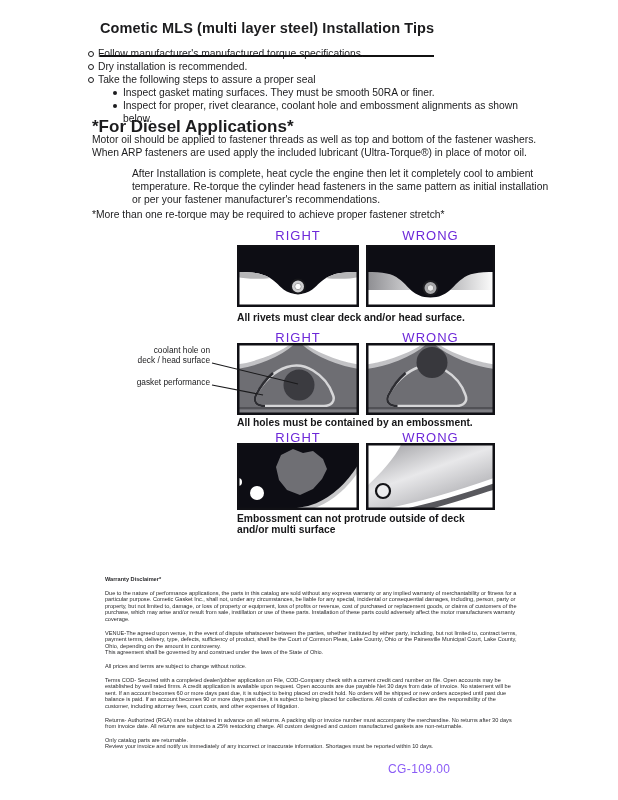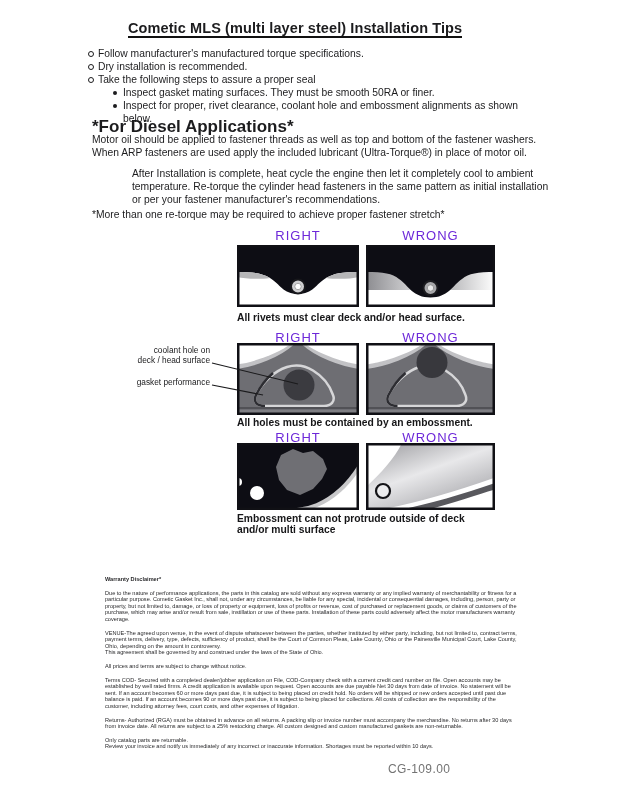--- a/index.html
+++ b/index.html
@@ -3,21 +3,21 @@
 <meta charset="utf-8">
 <style>
   html,body{margin:0;padding:0;background:#ffffff;}
   .page{
     position:relative;width:618px;height:800px;background:#ffffff;overflow:hidden;
     font-family:"Liberation Sans","DejaVu Sans",sans-serif;color:#1c1c1e;
   }
   .abs{position:absolute;}
   .title{
     left:100px;top:20px;font-size:14.5px;font-weight:bold;letter-spacing:.1px;
-    border-bottom:2px solid #111;padding-bottom:0;white-space:nowrap;margin-left:28px;
+    border-bottom:2px solid #111;padding-bottom:19px;white-space:nowrap;
   }
   .bullets{left:88px;top:47px;width:450px;font-size:10.3px;line-height:13px;}
   .b{position:relative;padding-left:10px;}
   .b .ring{
     position:absolute;left:0;top:4px;width:4px;height:4px;border:1px solid #1c1c1e;
     border-radius:50%;background:#fff;
   }
   .b.sub{margin-left:25px;}
   .b.sub .dot{
     position:absolute;left:0;top:5px;width:4px;height:4px;border-radius:50%;background:#1c1c1e;
@@ -26,21 +26,21 @@
   .para{left:92px;width:445px;font-size:10.3px;line-height:13px;white-space:pre-line;}
   .p1{top:133px;}
   .p2{top:167px;margin-left:40px;}
   .p3{top:208px;}
   .dlabel{font-size:13px;letter-spacing:1px;text-align:center;color:#6d28d9;}
   .caption{font-size:10.3px;font-weight:bold;white-space:pre-line;line-height:11px;color:#161618;}
   .callout{font-size:8.3px;line-height:9.6px;text-align:right;white-space:pre-line;color:#1a1a1c;}
   .fineprint{left:105px;top:576px;width:415px;font-size:5.6px;line-height:6.6px;color:#2a2a2c;}
   .fineprint p{margin:0 0 7px 0;white-space:pre-line;}
   .fineprint .fp-head{font-weight:bold;}
-  .pagecode{left:388px;top:762px;font-size:12px;letter-spacing:.4px;color:#737373;}
+  .pagecode{left:388px;top:762px;font-size:12px;letter-spacing:.4px;color:#8b5cf6;}
   svg{display:block;}
 </style>
 </head>
 <body>
 
 <div class="page">
 
   <div class="abs title">Cometic MLS (multi layer steel) Installation Tips</div>
 
   <div class="abs bullets">

